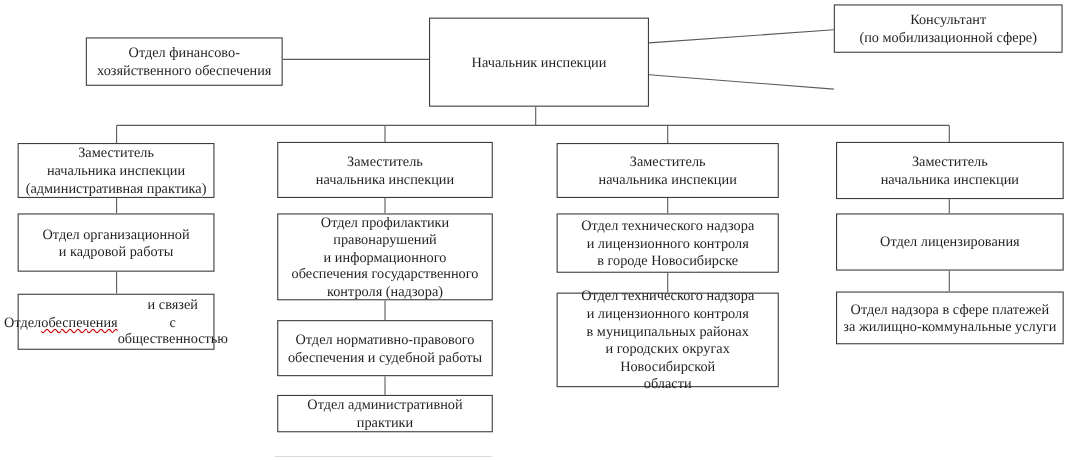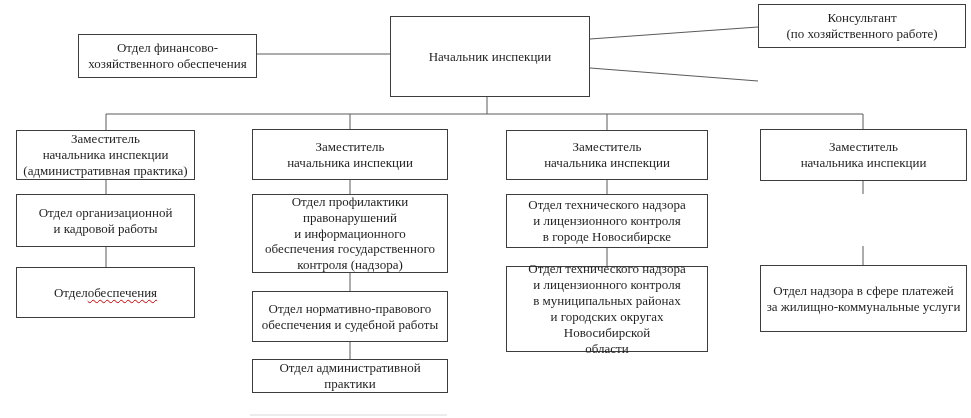--- a/index.html
+++ b/index.html
@@ -82,31 +82,32 @@
       <line x1="250" y1="415" x2="447" y2="415" stroke="#d9d9d9"></line>
     </g>
   </svg>
 
   <div class="node" style="left:78px; top:34px; width:179px; height:44px;font-family:Liberation Serif, serif;">Отдел финансово-
 хозяйственного обеспечения</div>
 
   <div class="node" style="left:390px; top:16px; width:200px; height:81px;">Начальник инспекции</div>
 
   <div class="node" style="left:758px; top:4px; width:208px; height:44px;">Консультант
-(по хозяйственного работе)</div>
+(по мобилизационной сфере)</div>
 
 
   <div class="node" style="left:16px; top:130px; width:179px; height:50px;">Заместитель
 начальника инспекции
 (административная практика)</div>
 
   <div class="node" style="left:16px; top:194px; width:179px; height:53px;">Отдел организационной
 и кадровой работы</div>
 
-  <div class="node" style="left:16px; top:267px; width:179px; height:51px;"><span>Отдел </span><span class="misspelled">обеспечения</span></div>
+  <div class="node" style="left:16px; top:267px; width:179px; height:51px;"><span>Отдел </span><span class="misspelled">обеспечения</span><span> и связей
+с общественностью</span></div>
 
   <div class="node" style="left:252px; top:129px; width:196px; height:51px;">Заместитель
 начальника инспекции</div>
 
   <div class="node" style="left:252px; top:194px; width:196px; height:79px;">Отдел профилактики
 правонарушений
 и информационного
 обеспечения государственного
 контроля (надзора)</div>
 
@@ -125,17 +126,18 @@
 
   <div class="node" style="left:506px; top:266px; width:202px; height:86px;">Отдел технического надзора
 и лицензионного контроля
 в муниципальных районах
 и городских округах Новосибирской
 области</div>
 
   <div class="node" style="left:760px; top:129px; width:207px; height:52px;">Заместитель
 начальника инспекции</div>
 
+  <div class="node" style="left:760px; top:194px; width:207px; height:52px;">Отдел лицензирования</div>
 
-  <div class="node" style="left:760px; top:265px; width:207px; height:67px;text-align:center;">Отдел надзора в сфере платежей
+  <div class="node" style="left:760px; top:265px; width:207px; height:48px;text-align:center;">Отдел надзора в сфере платежей
 за жилищно-коммунальные услуги</div>
 
 </div>
 
 </body></html>

